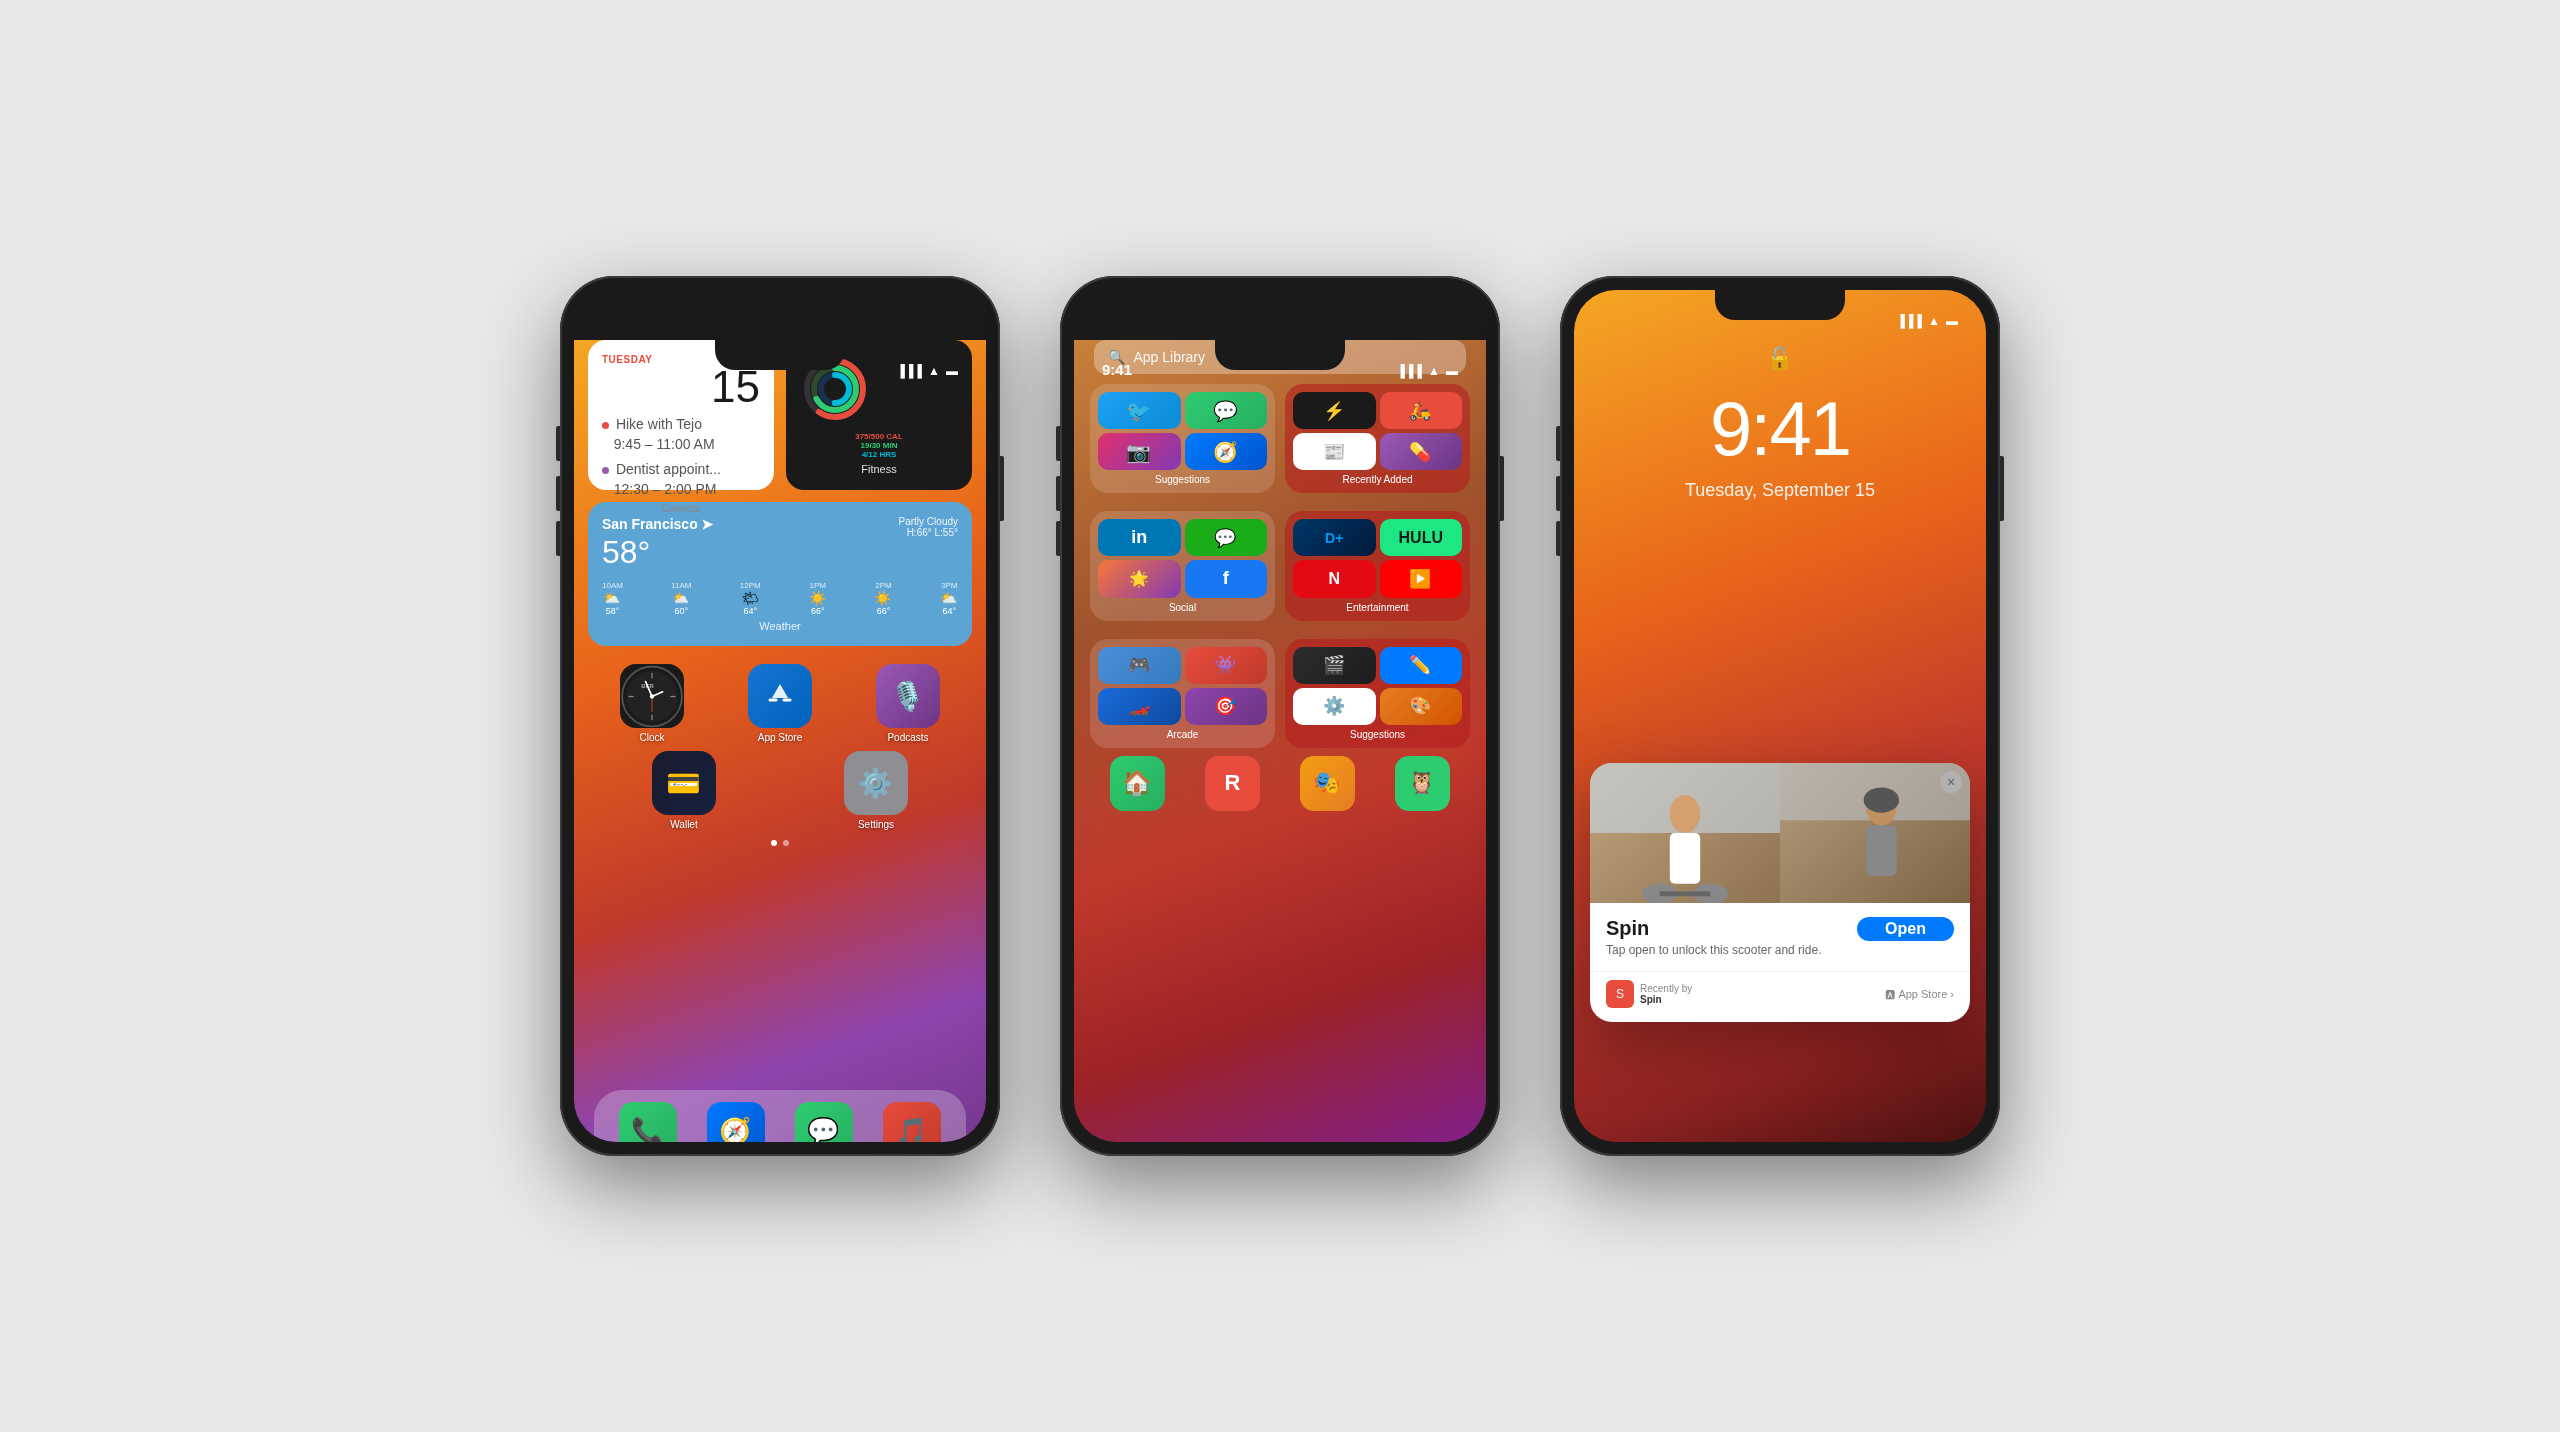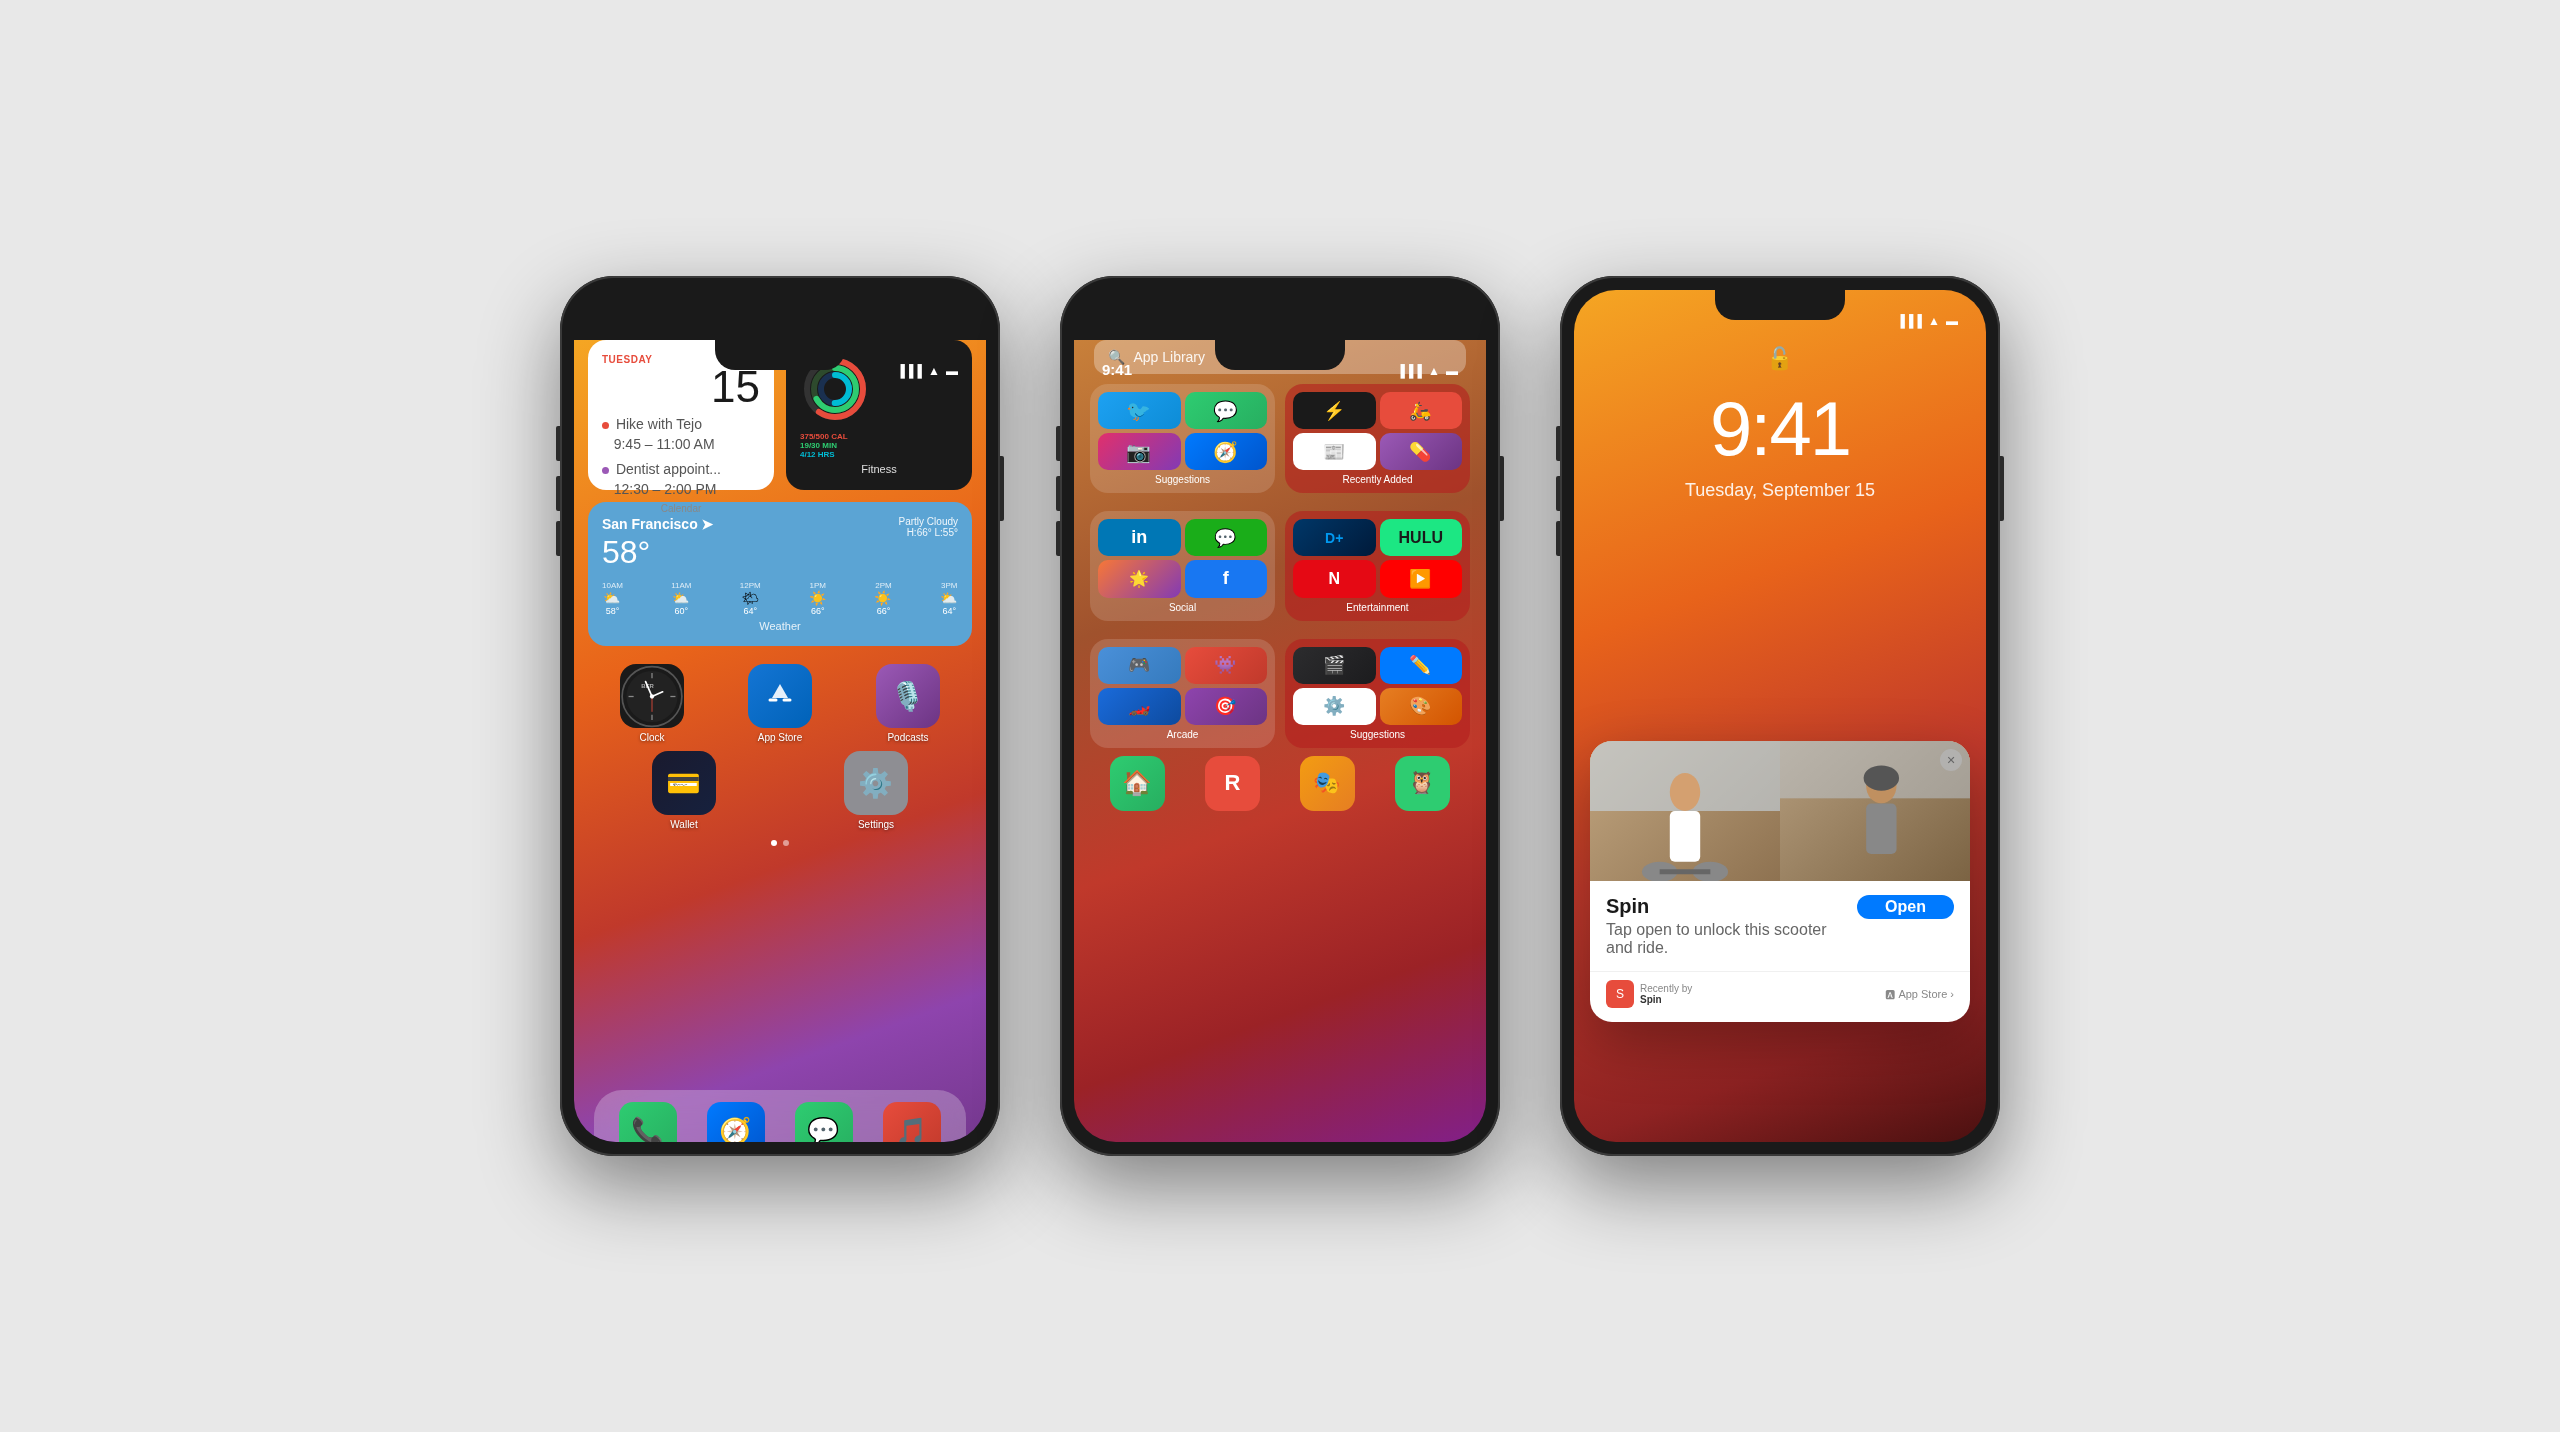--- a/index.html
+++ b/index.html
@@ -147,20 +147,21 @@
 
     .widget-fitness {
       flex: 1;
       background: #1a1a1a;
       border-radius: 18px;
       padding: 14px;
       height: 150px;
     }
 
     .fitness-stats {
+      text-align: center;
       margin-top: 4px;
     }
 
     .fitness-stats .f-line {
       font-size: 8px;
       font-weight: 600;
     }
 
     
     .widget-weather {
@@ -428,21 +429,21 @@
       padding: 14px 16px;
     }
 
     .app-clip-title {
       font-size: 20px;
       font-weight: 600;
       color: #1a1a1a;
     }
 
     .app-clip-desc {
-      font-size: 16px;
+      font-size: 12px;
       color: #666;
       margin-top: 3px;
     }
 
     .open-btn {
       background: #007aff;
       color: white;
       border: none;
       border-radius: 20px;
       padding: 3px 28px;

